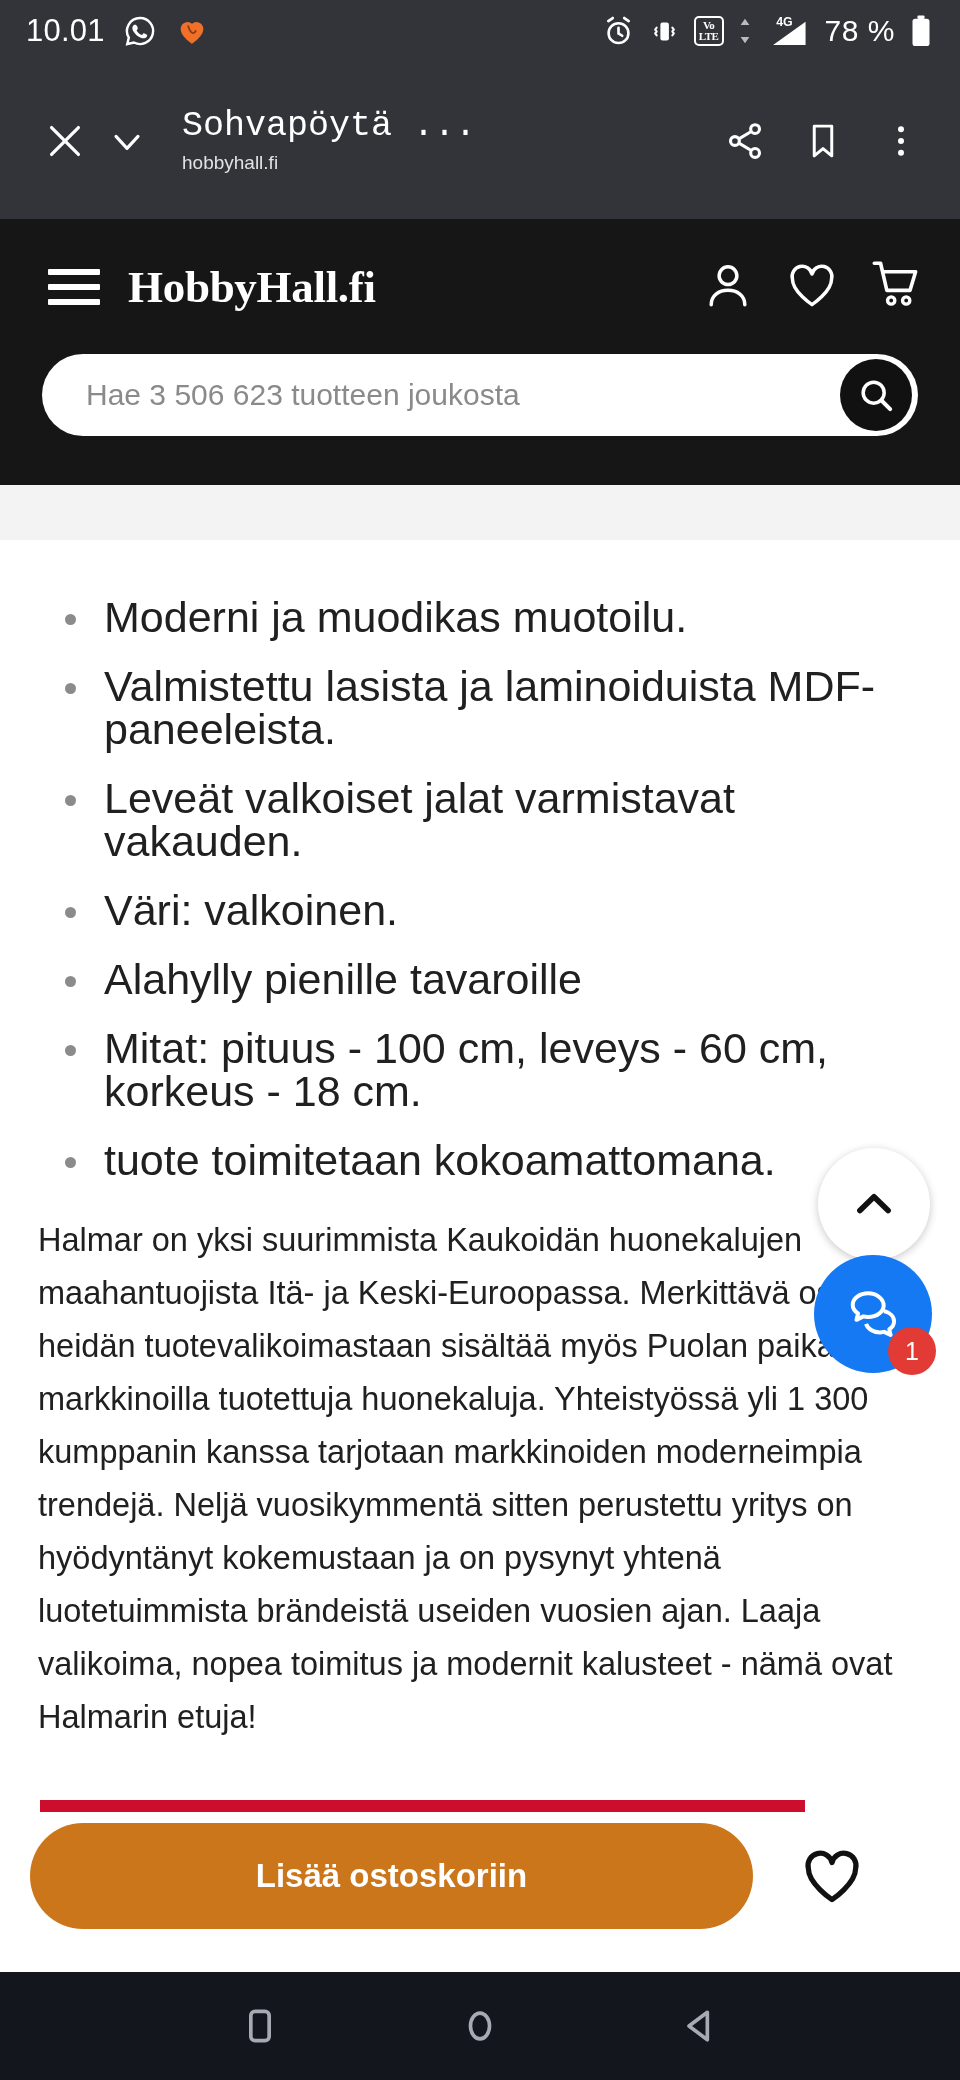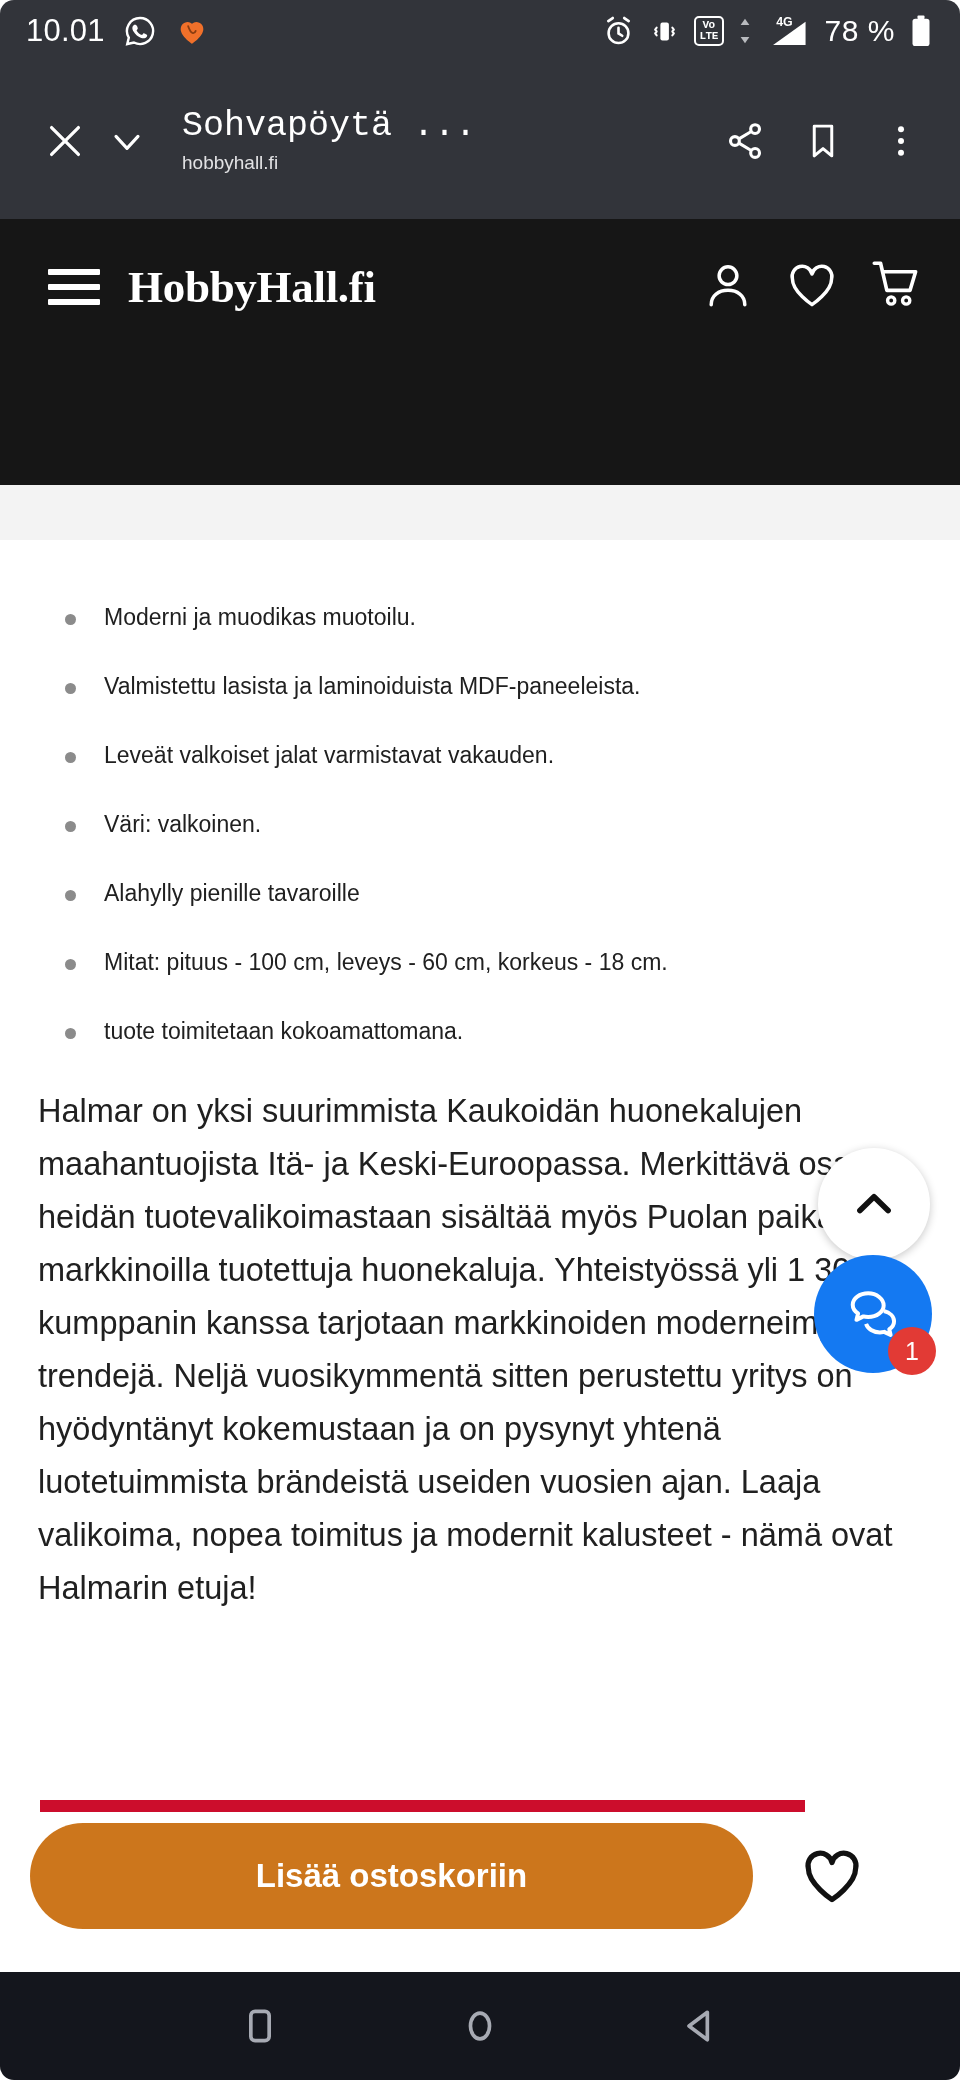--- a/index.html
+++ b/index.html
@@ -13,21 +13,20 @@
     overflow: hidden;
     font-family: "Liberation Sans", sans-serif;
     -webkit-font-smoothing: antialiased;
   }
   .phone {
     position: relative;
     width: 960px;
     height: 2080px;
     background: #ffffff;
     overflow: hidden;
-    border-radius: 14px;
   }
 
   
   .statusbar {
     position: absolute;
     left: 0; top: 0;
     width: 960px; height: 62px;
     background: #32343a;
     display: flex;
     align-items: center;
@@ -57,21 +56,21 @@
     border: 2.5px solid #ffffff;
     border-radius: 5px;
     color: #ffffff;
     font-size: 11px;
     font-weight: bold;
     line-height: 12px;
     text-align: center;
     box-sizing: border-box;
     padding-top: 1px;
     letter-spacing: -0.5px;
-    font-family: Liberation Mono, monospace;
+    font-family: Liberation Serif, serif;
   }
   .battery-pct {
     color: #ffffff;
     font-size: 30px;
     font-weight: normal;
     letter-spacing: 0.5px;
     margin-left: 4px;
   }
 
   
@@ -242,21 +241,21 @@
   }
   ul.features {
     list-style: none;
     margin: 0;
     padding: 56px 0 0 0;
   }
   ul.features li {
     position: relative;
     padding-left: 66px;
     margin-bottom: 26px;
-    font-size: 23px;
+    font-size: 43px;
     line-height: 43px;
     color: #202020;
     font-family: "Liberation Sans", sans-serif;
   }
   ul.features li::before {
     content: "";
     position: absolute;
     left: 27px;
     top: 18px;
     width: 11px; height: 11px;
@@ -520,20 +519,31 @@
         </div>
         <div>
           <svg width="58" height="58" viewBox="0 0 24 24">
             <path d="M2.6 3h2.6l2.6 11.2h9.6l2.3-7.7H6.2" fill="none" stroke="#ffffff" stroke-width="1.5" stroke-linecap="round" stroke-linejoin="round"></path>
             <circle cx="9.6" cy="18.4" r="1.5" fill="none" stroke="#ffffff" stroke-width="1.4"></circle>
             <circle cx="15.8" cy="18.4" r="1.5" fill="none" stroke="#ffffff" stroke-width="1.4"></circle>
           </svg>
         </div>
       </div>
     </div>
+    <div class="searchrow">
+      <div class="searchbox">
+        <input type="text" placeholder="Hae 3 506 623 tuotteen joukosta" style="">
+        <div class="search-btn">
+          <svg width="40" height="40" viewBox="0 0 24 24">
+            <circle cx="10.6" cy="10.6" r="6.3" fill="none" stroke="#ffffff" stroke-width="2.1"></circle>
+            <path d="M15.3 15.3 20.5 20.5" stroke="#ffffff" stroke-width="2.4" stroke-linecap="round"></path>
+          </svg>
+        </div>
+      </div>
+    </div>
   </div>
 
   <div class="fab-top">
     <svg width="52" height="52" viewBox="0 0 24 24">
       <path d="M5.5 15 12 8.6 18.5 15" fill="none" stroke="#111111" stroke-width="2.6" stroke-linecap="round" stroke-linejoin="round"></path>
     </svg>
   </div>
 
   <div class="fab-chat">
     <svg width="64" height="64" viewBox="0 0 24 24">

